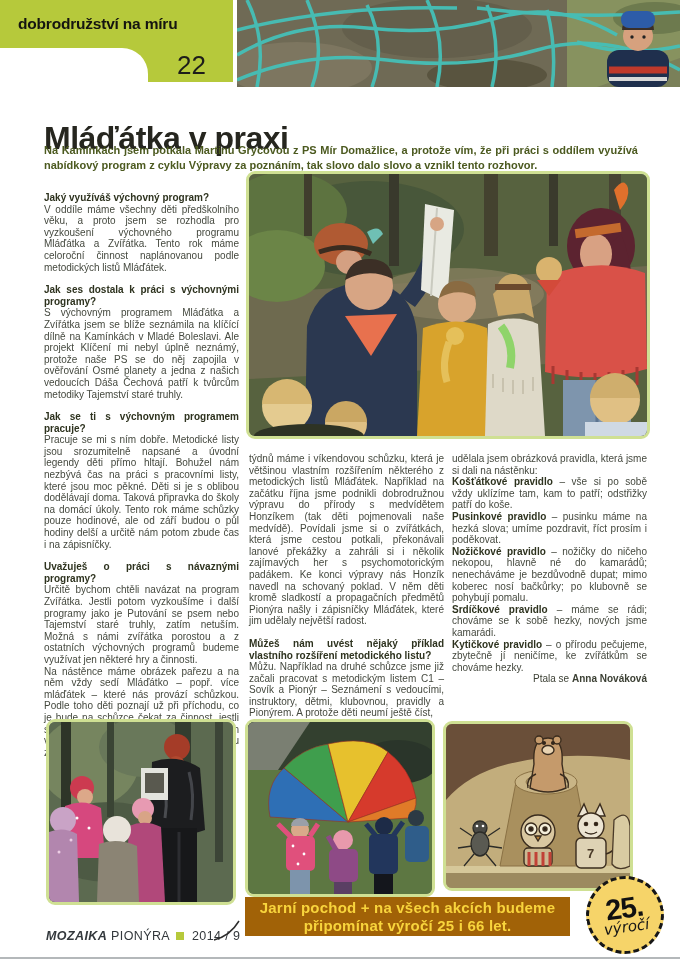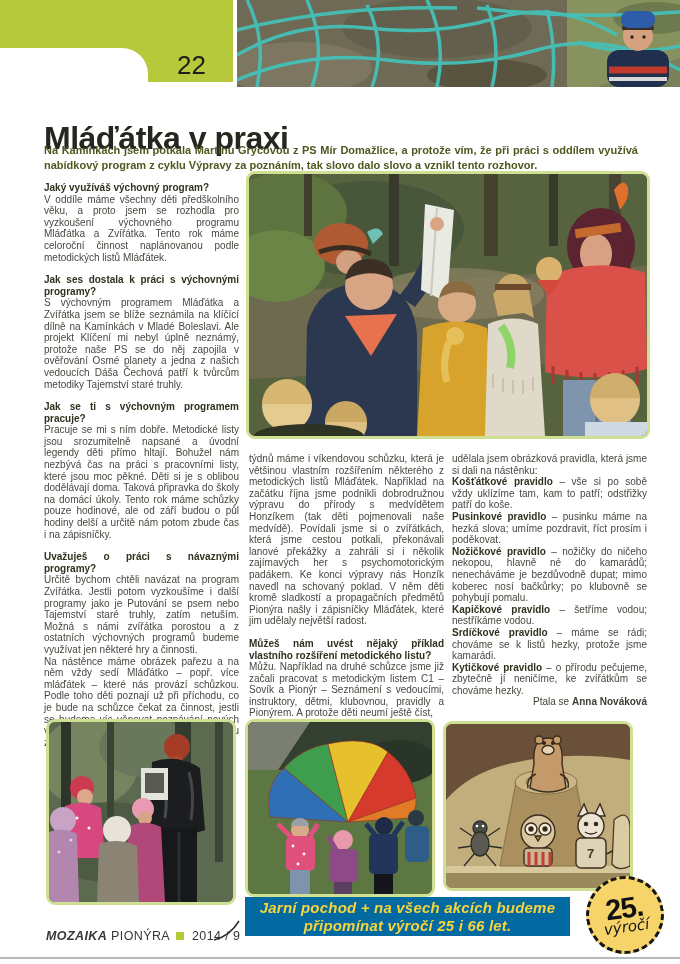--- a/index.html
+++ b/index.html
@@ -17,39 +17,39 @@
   
   .article-title{position:absolute;left:44px;top:99px;font-size:32px;font-weight:bold;
         color:#26261f;letter-spacing:-0.5px;}
   .article-intro{position:absolute;left:44px;top:132px;width:594px;font-size:11px;
         line-height:14.5px;font-weight:bold;color:#4c5a20;text-align:justify;}
   
   .col{position:absolute;width:195px;font-size:10px;line-height:11.6px;text-align:justify;
         color:#45493f;}
   .col p{margin:0;}
   .col p.q{font-weight:bold;color:#2e331f;margin-top:11px;}
-  .col p.q:first-child{margin-top:6px;}
+  .col p.q:first-child{margin-top:16px;}
   .col-left{left:44px;top:176px;}
   .col-mid{left:249px;top:453px;}
   .col-right{left:452px;top:453px;}
   .rule-name{font-weight:bold;color:#2e331f;}
   .signature{margin-top:12px;text-align:right;color:#3c4034;}
   .signature .sig-name{font-weight:bold;}
   
   .photo{position:absolute;border:3px solid #cfe093;border-radius:9px;overflow:hidden;
         box-sizing:border-box;background:#777;}
   .photo svg{display:block;}
   .main-photo{left:246px;top:171px;width:404px;height:268px;}
   .strip-photo-1{left:46px;top:719px;width:190px;height:186px;}
   .strip-photo-2{left:245px;top:719px;width:190px;height:178px;}
   .strip-photo-3{left:443px;top:721px;width:190px;height:170px;}
   
-  .event-banner{position:absolute;left:245px;top:897px;width:325px;height:39px;background:#0369a1;
+  .event-banner{position:absolute;left:245px;top:897px;width:325px;height:39px;background:#a16207;
         color:#f8d43c;font-weight:bold;font-size:15px;line-height:18px;text-align:center;
-        display:flex;flex-direction:column;justify-content:center;letter-spacing:0.2px;font-style:italic;}
+        display:flex;flex-direction:column;justify-content:center;letter-spacing:0.2px;}
   .badge{position:absolute;left:586px;top:876px;width:78px;height:78px;border-radius:50%;
         background:#f6d469;border:3px dashed #161616;box-sizing:border-box;z-index:5;
         display:flex;flex-direction:column;align-items:center;justify-content:center;
         transform:rotate(-8deg);}
   .badge-number{font-size:29px;font-weight:bold;color:#111;line-height:24px;letter-spacing:-1px;}
   .badge-label{font-size:15px;font-style:italic;color:#161616;line-height:15px;
         font-family:"DejaVu Sans",sans-serif;}
   
   .footer{position:absolute;left:46px;top:929px;font-size:12.5px;color:#33383c;letter-spacing:0.4px;}
   .footer .mag-bold{font-weight:bold;font-style:italic;}
@@ -57,20 +57,21 @@
   .swoosh{position:absolute;left:212px;top:918px;}
   .bottom-rule{position:absolute;left:0;top:957px;width:680px;height:2px;background:#b4b8ba;}
 </style>
 </head>
 <body>
 
 <div class="page">
 
   <div class="header-green"></div>
   <div class="header-notch"></div>
+  <div class="section-label">dobrodružství na míru</div>
   <div class="page-number">22</div>
 
   <div class="top-photo">
     <svg width="443" height="87" viewBox="0 0 443 87">
       <rect width="443" height="87" fill="#6f6a55"></rect>
       <ellipse cx="60" cy="68" rx="75" ry="26" fill="#7d7660"></ellipse>
       <ellipse cx="200" cy="28" rx="95" ry="30" fill="#645f4c"></ellipse>
       <rect x="330" y="0" width="113" height="87" fill="#7a8059"></rect>
       <polygon points="330,0 443,0 443,58 360,87 330,87" fill="#87925f"></polygon>
       <ellipse cx="418" cy="18" rx="42" ry="16" fill="#6d7a4e"></ellipse>
@@ -206,22 +207,21 @@
     <p class="a">týdnů máme i víkendovou schůzku, která je většinou vlastním rozšířením některého z metodických listů Mláďátek. Například na začátku října jsme podnikli dobrodružnou výpravu do přírody s medvídětem Honzíkem (tak děti pojmenovali naše medvídě). Povídali jsme si o zvířátkách, která jsme cestou potkali, překonávali lanové překážky a zahráli si i několik zajímavých her s psychomotorickým padákem. Ke konci výpravy nás Honzík navedl na schovaný poklad. V něm děti kromě sladkostí a propagačních předmětů Pionýra našly i zápisníčky Mláďátek, které jim udělaly největší radost.</p>
     <p class="q">Můžeš nám uvést nějaký příklad vlastního rozšíření metodického listu?</p>
     <p class="a">Můžu. Například na druhé schůzce jsme již začali pracovat s metodickým listem C1 – Sovík a Pionýr – Seznámení s vedoucími, instruktory, dětmi, klubovnou, pravidly a Pionýrem. A protože děti neumí ještě číst,</p>
   </div>
 
   <div class="col col-right">
     <p class="a">udělala jsem obrázková pravidla, která jsme si dali na nástěnku:</p>
     <p class="a"><span class="rule-name">Košťátkové pravidlo</span><span> – vše si po sobě vždy uklízíme tam, kam to patří; odstřižky patří do koše.</span></p>
     <p class="a"><span class="rule-name">Pusinkové pravidlo</span><span> – pusinku máme na hezká slova; umíme pozdravit, říct prosím i poděkovat.</span></p>
     <p class="a"><span class="rule-name">Nožičkové pravidlo</span><span> – nožičky do ničeho nekopou, hlavně né do kamarádů; nenecháváme je bezdůvodně dupat; mimo koberec nosí bačkůrky; po klubovně se pohybují pomalu.</span></p>
-    <p class="a"><span class="rule-name">Kapičkové pravidlo</span><span> – šetříme vodou; nestříkáme vodou.</span></p>
-    <p class="a"><span class="rule-name">Srdíčkové pravidlo</span><span> – máme se rádi; chováme se k listů hezky, protože jsme kamarádi.</span></p>
+    <p class="a"><span class="rule-name">Srdíčkové pravidlo</span><span> – máme se rádi; chováme se k sobě hezky, nových jsme kamarádi.</span></p>
     <p class="a"><span class="rule-name">Kytičkové pravidlo</span><span> – o přírodu pečujeme, zbytečně jí neničíme, ke zvířátkům se chováme hezky.</span></p>
     <p class="signature"><span>Ptala se </span><span class="sig-name">Anna Nováková</span></p>
   </div>
 
   <div class="photo strip-photo-1">
     <svg width="184" height="180" viewBox="0 0 184 180">
       <rect width="184" height="180" fill="#5c6a50"></rect>
       <ellipse cx="40" cy="40" rx="50" ry="45" fill="#76855f"></ellipse>
       <ellipse cx="95" cy="25" rx="45" ry="30" fill="#69785a"></ellipse>
       <ellipse cx="60" cy="120" rx="70" ry="40" fill="#4d5a44"></ellipse>

